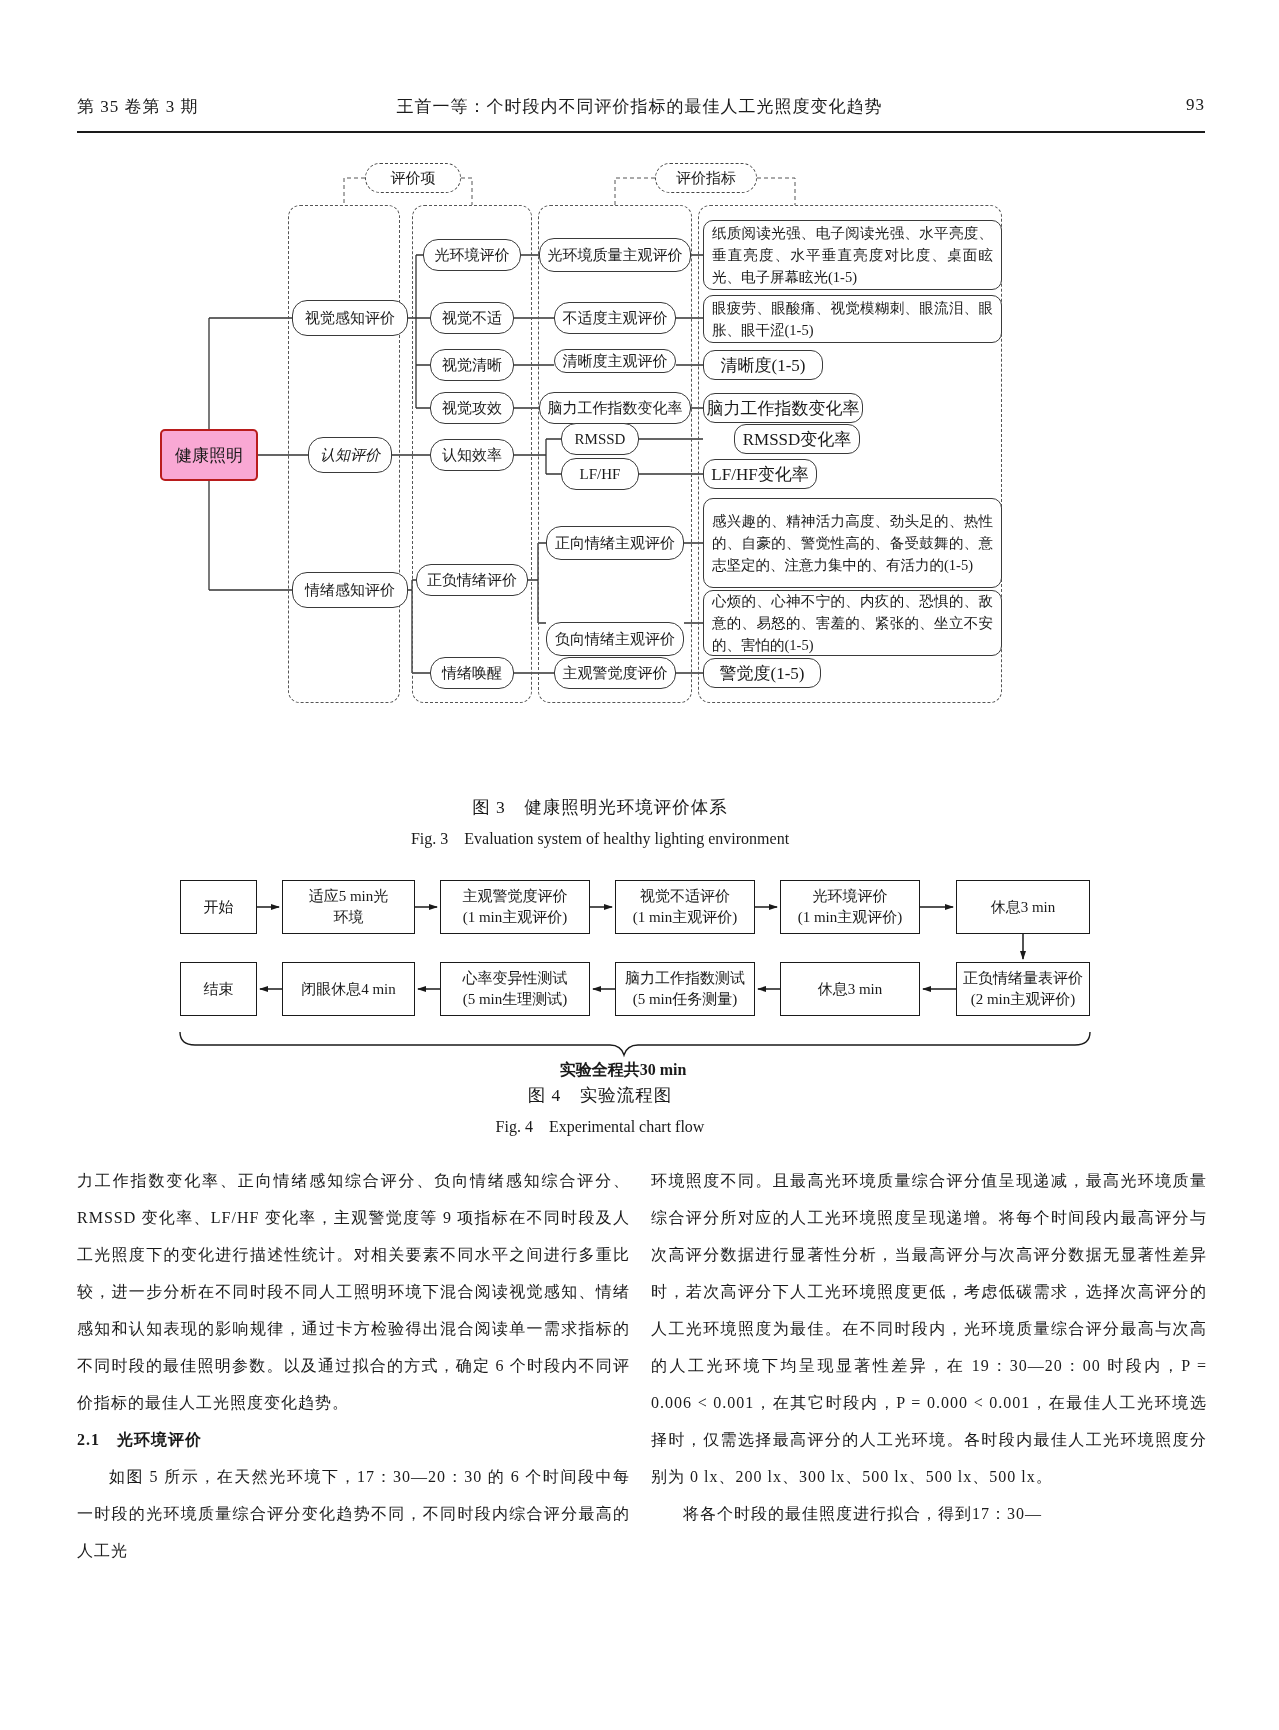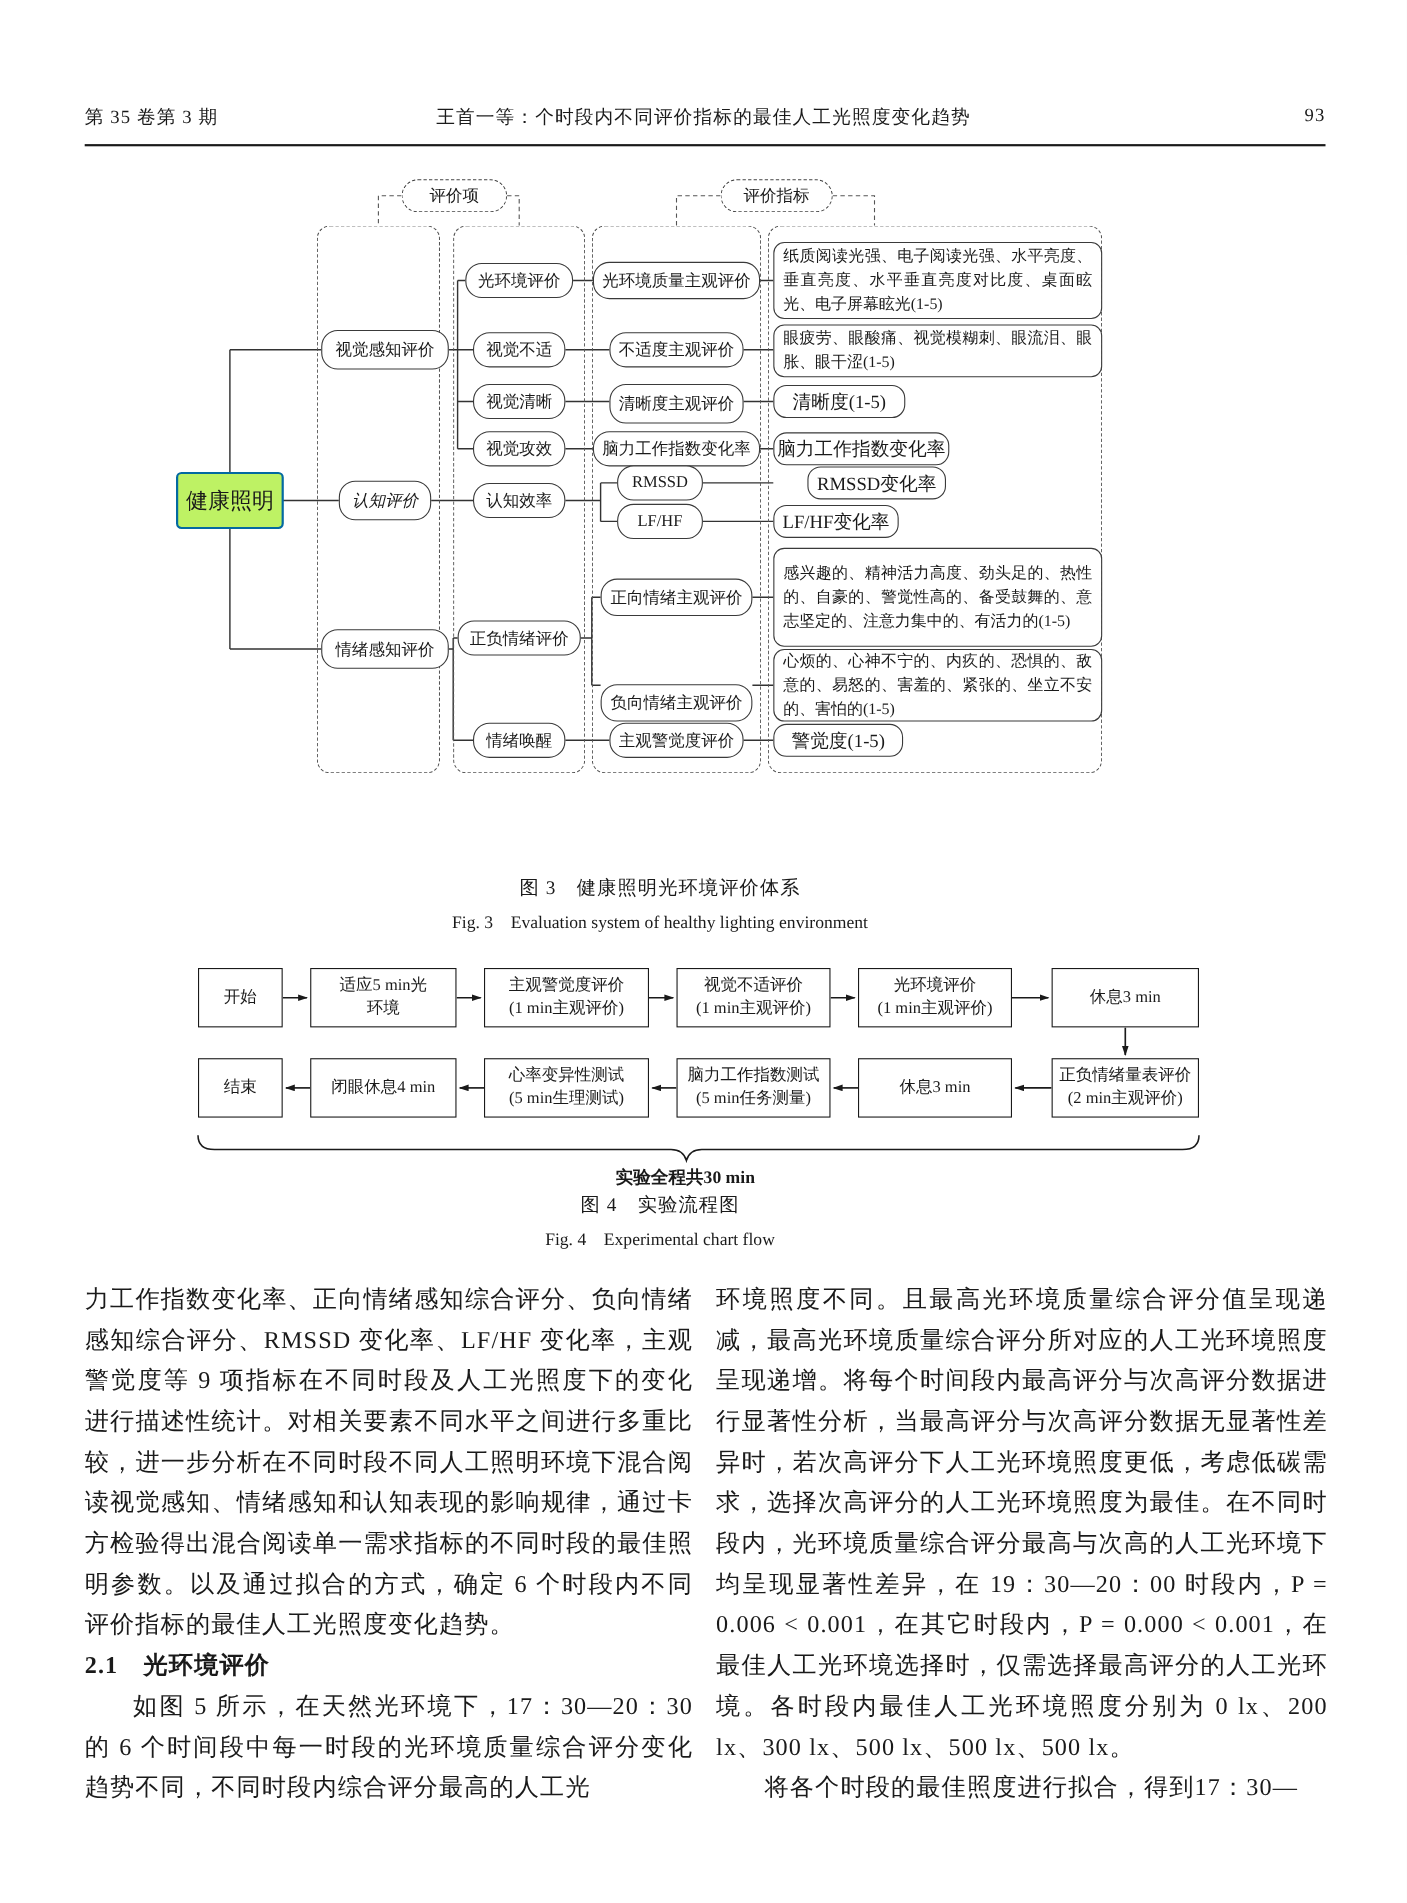--- a/index.html
+++ b/index.html
@@ -10,40 +10,40 @@
   .hdr{font-size:17px;letter-spacing:1px;}
   .rule{background:#1a1a1a;}
   
   #fig3{position:absolute;left:150px;top:158px;width:870px;height:556px;}
   #fig3 svg{position:absolute;left:0;top:0;}
   .dashedc{position:absolute;box-sizing:border-box;border:1px dashed #555;border-radius:12px;background:transparent;}
   .toplab{position:absolute;box-sizing:border-box;border:1px dashed #444;border-radius:15px;background:#fff;
           display:flex;align-items:center;justify-content:center;font-size:15px;}
   .pill{position:absolute;box-sizing:border-box;border:1px solid #3a3a3a;border-radius:15px;background:#fff;
         display:flex;align-items:center;justify-content:center;font-size:15px;white-space:nowrap;}
-  .rootbox{position:absolute;box-sizing:border-box;border:2px solid #0369a1;border-radius:5px;background:#bef264;
-        display:flex;align-items:center;justify-content:center;font-size:20px;}
+  .rootbox{position:absolute;box-sizing:border-box;border:2px solid #b91c1c;border-radius:5px;background:#f9a8d4;
+        display:flex;align-items:center;justify-content:center;font-size:17px;}
   .ind{position:absolute;box-sizing:border-box;border:1px solid #3a3a3a;border-radius:10px;background:#fff;
         display:flex;align-items:center;font-size:14.5px;line-height:22px;padding:2px 8px;}
   .ind>span{display:block;width:100%;text-align:justify;}
   .ind-s{position:absolute;box-sizing:border-box;border:1px solid #3a3a3a;border-radius:12px;background:#fff;
         display:flex;align-items:center;justify-content:center;font-size:17px;white-space:nowrap;}
   
   .cap{position:absolute;left:150px;width:900px;text-align:center;}
   .cap-zh{font-size:17.5px;letter-spacing:1px;}
   .cap-en{font-size:16px;}
   
   #fig4{position:absolute;left:150px;top:876px;width:945px;height:215px;}
   #fig4 svg{position:absolute;left:0;top:0;}
   .fbox{position:absolute;box-sizing:border-box;border:1.4px solid #1a1a1a;background:#fff;
         display:flex;flex-direction:column;align-items:center;justify-content:center;
         font-size:15px;line-height:1.4;text-align:center;white-space:nowrap;}
   .bracelab{position:absolute;text-align:center;font-weight:bold;font-size:16px;}
   
-  .col{position:absolute;font-size:22px;line-height:37px;text-align:justify;letter-spacing:1px;}
+  .col{position:absolute;font-size:16px;line-height:37px;text-align:justify;letter-spacing:1px;}
   .col p{margin:0;}
   .indent{text-indent:2em;}
   .h21{font-weight:bold;margin:0;}
 </style>
 </head>
 <body>
 
 <div id="page">
 
   <div class="abs hdr" style="left:77px;top:95px;">第 35 卷第 3 期</div>
@@ -82,21 +82,21 @@
     <div class="pill" style="left:273px;top:81px;width:98px;height:32px;">光环境评价</div>
     <div class="pill" style="left:280px;top:144px;width:84px;height:32px;">视觉不适</div>
     <div class="pill" style="left:280px;top:191px;width:84px;height:32px;">视觉清晰</div>
     <div class="pill" style="left:280px;top:234px;width:84px;height:32px;">视觉攻效</div>
     <div class="pill" style="left:280px;top:281px;width:84px;height:32px;">认知效率</div>
     <div class="pill" style="left:266px;top:406px;width:112px;height:32px;">正负情绪评价</div>
     <div class="pill" style="left:280px;top:499px;width:84px;height:32px;">情绪唤醒</div>
 
     <div class="pill" style="left:389px;top:80px;width:152px;height:34px;">光环境质量主观评价</div>
     <div class="pill" style="left:404px;top:144px;width:122px;height:32px;">不适度主观评价</div>
-    <div class="pill" style="left:404px;top:191px;width:122px;height:36px;">清晰度主观评价</div>
+    <div class="pill" style="left:404px;top:191px;width:122px;height:24px;">清晰度主观评价</div>
     <div class="pill" style="left:389px;top:234px;width:152px;height:32px;">脑力工作指数变化率</div>
     <div class="pill" style="left:411px;top:265px;width:78px;height:32px;">RMSSD</div>
     <div class="pill" style="left:411px;top:300px;width:78px;height:32px;">LF/HF</div>
     <div class="pill" style="left:396px;top:368px;width:138px;height:34px;">正向情绪主观评价</div>
     <div class="pill" style="left:396px;top:464px;width:138px;height:34px;">负向情绪主观评价</div>
     <div class="pill" style="left:404px;top:499px;width:122px;height:32px;">主观警觉度评价</div>
 
     <div class="ind" style="left:553px;top:62px;width:299px;height:70px;">
         <span>纸质阅读光强、电子阅读光强、水平亮度、垂直亮度、水平垂直亮度对比度、桌面眩光、电子屏幕眩光(1-5)</span>
       </div>

